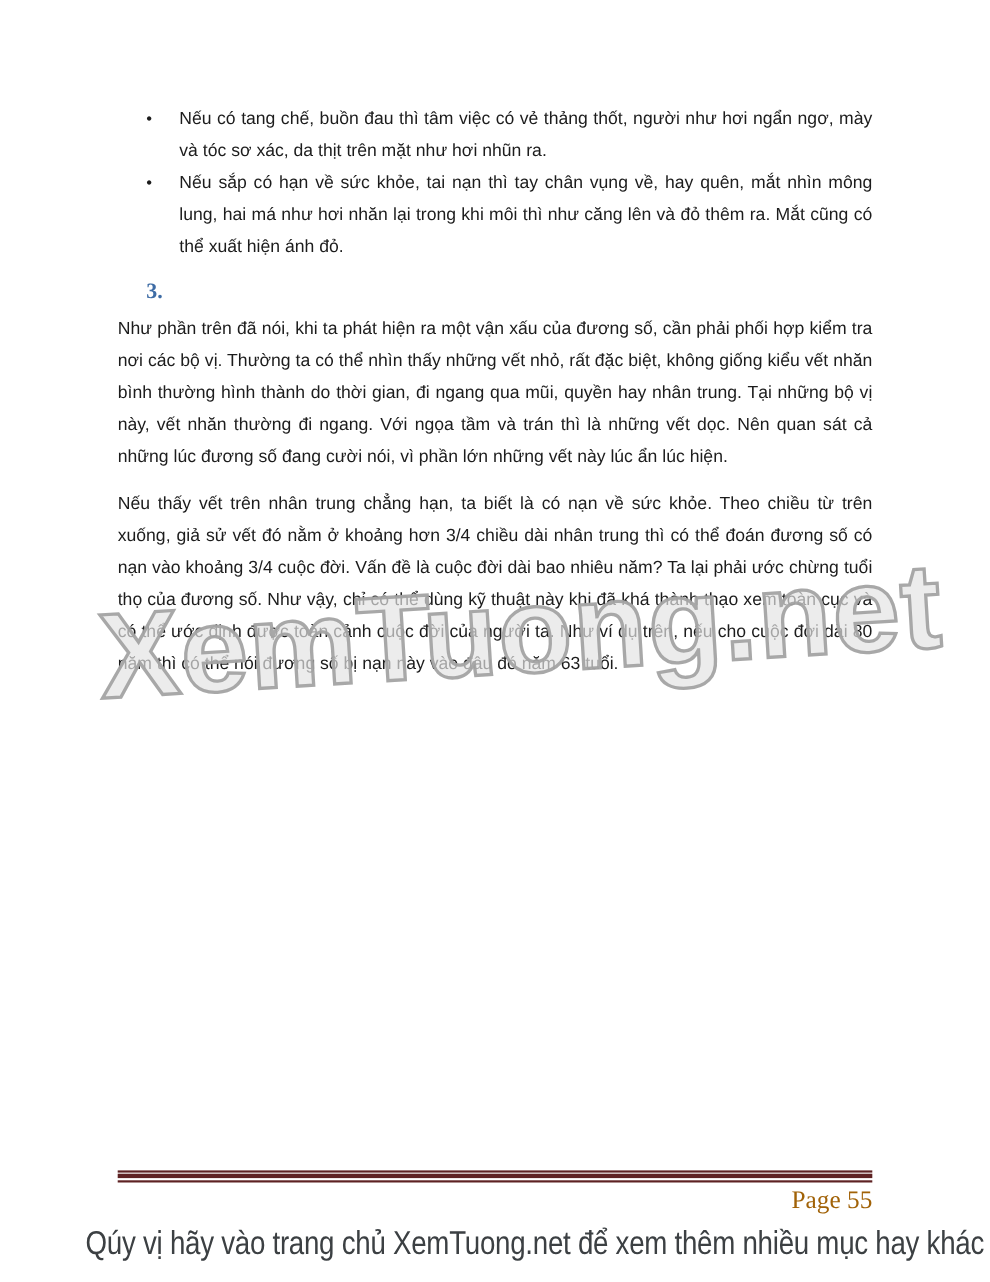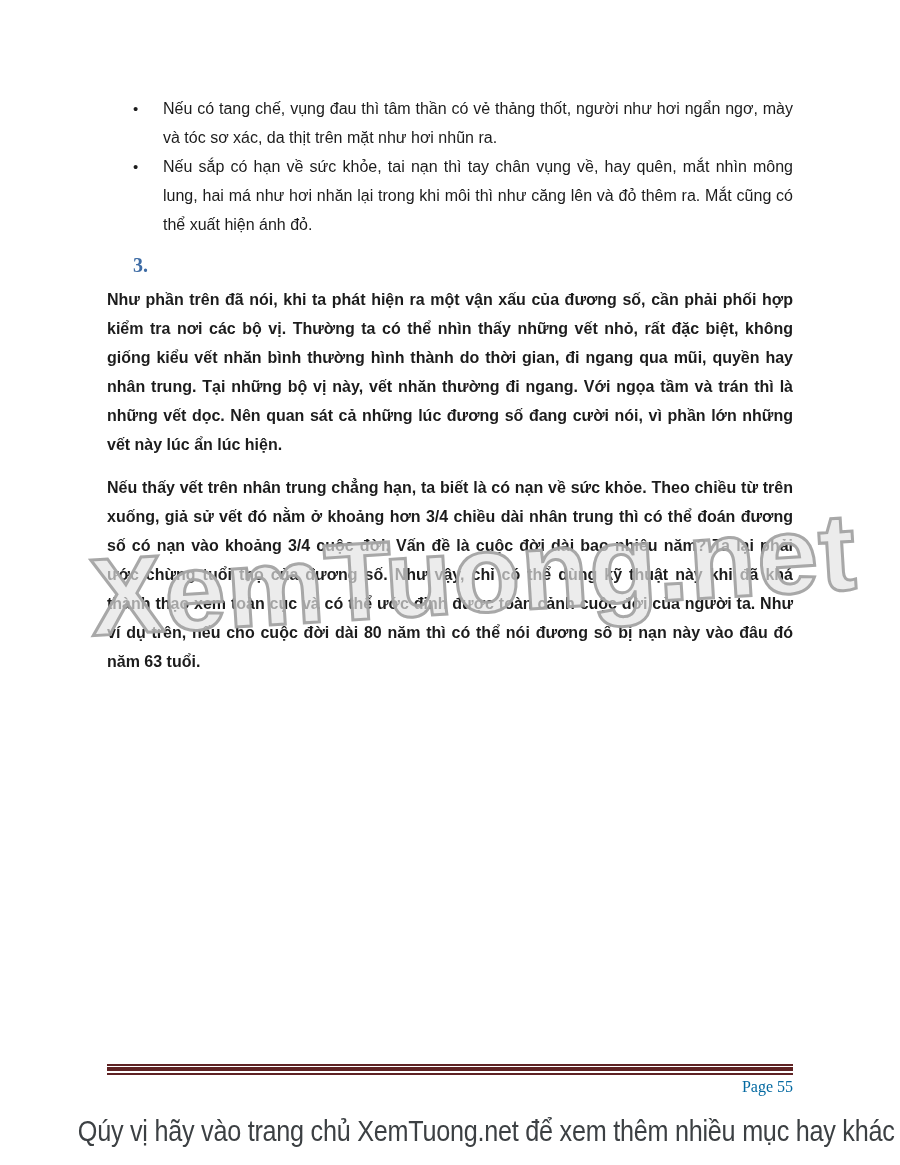--- a/index.html
+++ b/index.html
@@ -14,21 +14,21 @@
   .bullet-glyph { flex:0 0 30px; font-size:15px; line-height:29px; }
   .bullet-text { flex:1; text-align:justify; font-size:16px; line-height:29px; }
 
   .heading {
     display:flex; margin-top:13px; margin-bottom:7px;
     font-family:"Liberation Serif",serif; font-weight:bold;
     font-size:20px; line-height:26px; color:#3E6CA5;
   }
   .heading-number { flex:0 0 30px; margin-left:26px; }
 
-  .para { text-align:justify; font-size:16px; line-height:29px; margin-bottom:14px;font-weight:bold; }
+  .para { text-align:justify; font-size:16px; line-height:29px; margin-bottom:14px; }
   .para:last-child { margin-bottom:0; }
 
   .watermark {
     position:absolute; left:86px; top:534px; z-index:5;
     font-family:"Liberation Sans",sans-serif; font-weight:bold;
     font-size:110px; letter-spacing:1px; white-space:nowrap;
     color:rgba(255,255,255,0.48);
     -webkit-text-stroke:3px rgba(163,163,163,0.95);
     text-shadow:0 0 1px rgba(163,163,163,0.4);
     transform:rotate(-3.5deg); transform-origin:left top;
@@ -37,21 +37,21 @@
 
   .footer-rule { position:absolute; left:107px; width:686px; top:1064px; }
   .rule-a { height:2px; background:#5E2223; }
   .rule-g1 { height:1px; background:transparent; }
   .rule-b { height:4px; background:#5E2223; }
   .rule-g2 { height:2px; background:transparent; }
   .rule-c { height:2px; background:#5E2223; }
 
   .page-number {
     position:absolute; right:107px; top:1078px; text-align:right;
-    font-family:"Liberation Serif",serif; font-size:16px; color:#0369a1;
+    font-family:"Liberation Serif",serif; font-size:23px; color:#a16207;
   }
 
   .banner {
     position:absolute; left:0; width:900px; top:1109px; text-align:center;
     font-size:30px; line-height:44px; color:#3C4043;
   }
   .banner-inner {
     display:inline-block; transform:scaleX(0.84); transform-origin:center;
     white-space:nowrap; letter-spacing:-0.3px;
   }
@@ -59,21 +59,21 @@
 </head>
 <body>
 
 <div class="page">
 
   <div class="content">
 
     <div class="bullets">
       <div class="bullet-row">
         <span class="bullet-glyph">•</span>
-        <span class="bullet-text">Nếu có tang chế, vụng đau thì tâm thần có vẻ thảng thốt, người như hơi ngẩn ngơ, mày và tóc sơ xác, da thịt trên mặt như hơi nhũn ra.</span>
+        <span class="bullet-text">Nếu có tang chế, buồn đau thì tâm việc có vẻ thảng thốt, người như hơi ngẩn ngơ, mày và tóc sơ xác, da thịt trên mặt như hơi nhũn ra.</span>
       </div>
       <div class="bullet-row">
         <span class="bullet-glyph">•</span>
         <span class="bullet-text">Nếu sắp có hạn về sức khỏe, tai nạn thì tay chân vụng về, hay quên, mắt nhìn mông lung, hai má như hơi nhăn lại trong khi môi thì như căng lên và đỏ thêm ra. Mắt cũng có thể xuất hiện ánh đỏ.</span>
       </div>
     </div>
 
     <div class="heading">
       <span class="heading-number">3.</span>
     </div>

